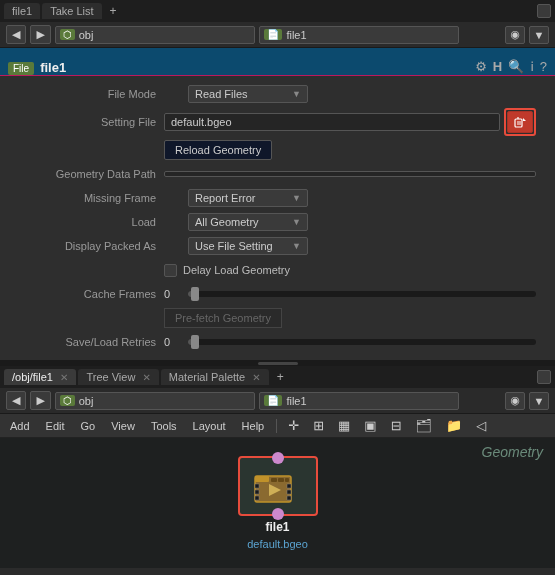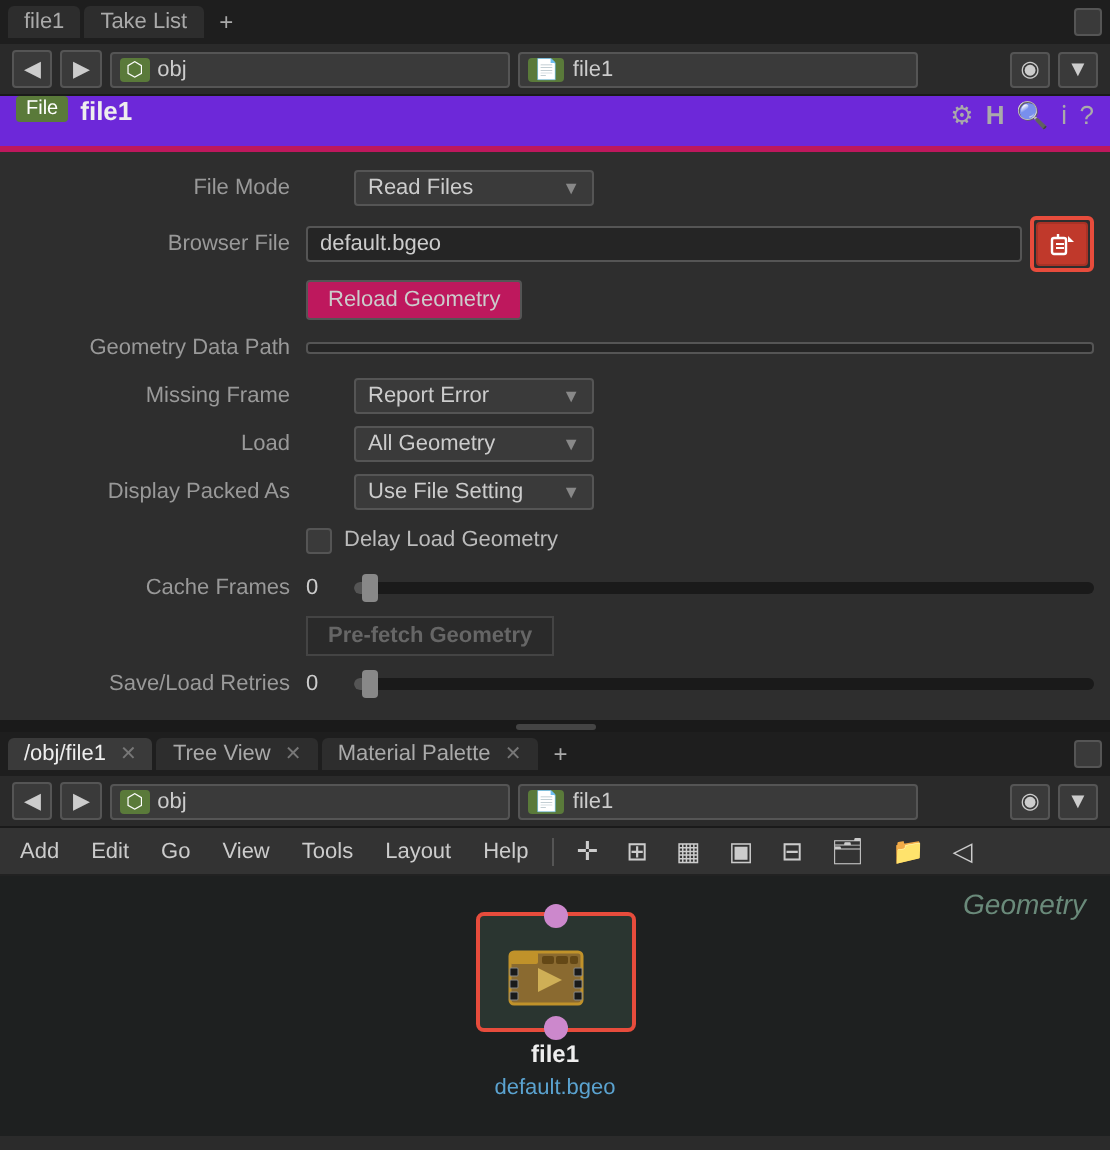--- a/index.html
+++ b/index.html
@@ -89,25 +89,25 @@
       cursor: pointer;
       border-radius: 2px;
       display: flex;
       align-items: center;
       justify-content: center;
     }
 
     
     .file-header {
       display: flex;
-      align-items: flex-start;
-      background: #6d28d9;
+      align-items: flex-end;
+      background: #0c4a6e;
       height: 28px;
       padding: 0 8px;
-      border-bottom: 3px solid #be185d;
+      border-bottom: 1px solid #be185d;
     }
     .file-icon {
       background: #5a7a3a;
       color: white;
       font-size: 10px;
       padding: 1px 5px;
       border-radius: 2px;
       margin-right: 6px;
     }
     .file-title {
@@ -123,21 +123,21 @@
       color: #aaa;
       font-size: 13px;
     }
     .header-icon {
       cursor: pointer;
     }
 
     
     .params-panel {
       background: #2e2e2e;
-      padding: 6px 0;
+      padding: 6px 11px;
     }
     .param-row {
       display: flex;
       align-items: center;
       min-height: 24px;
       padding: 2px 8px;
     }
     .param-label {
       color: #999;
       font-size: 11px;
@@ -194,21 +194,21 @@
       width: 26px;
       height: 22px;
     }
     
     .browse-btn-wrapper {
       border: 2px solid #e74c3c;
       border-radius: 3px;
       padding: 1px;
     }
     .action-btn {
-      background: #be185d;
+      background: #0f172a;
       border: 1px solid #555;
       color: #ccc;
       padding: 3px 10px;
       font-size: 11px;
       cursor: pointer;
       border-radius: 2px;
     }
     .slider-container {
       display: flex;
       align-items: center;
@@ -258,21 +258,20 @@
       color: #bbb;
       font-size: 11px;
     }
     .disabled-btn {
       background: #2a2a2a;
       border: 1px solid #444;
       color: #666;
       padding: 3px 10px;
       font-size: 11px;
       border-radius: 0;
-      font-weight: bold;
     }
 
     
     .splitter {
       height: 6px;
       background: #1a1a1a;
       display: flex;
       align-items: center;
       justify-content: center;
     }
@@ -442,21 +441,21 @@
     <div class="param-label">File Mode</div>
     <div class="param-control">
       <div class="select-box">
         <span>Read Files</span>
         <span class="arrow">▼</span>
       </div>
     </div>
   </div>
 
   <div class="param-row">
-    <div class="param-label">Browser File</div>
+    <div class="param-label">Setting File</div>
     <div class="param-control">
       <div class="text-field">default.bgeo</div>
       <div class="browse-btn-wrapper">
         <div class="browse-btn">
           <svg width="12" height="12" viewBox="0 0 12 12">
             <rect x="1" y="3" width="7" height="8" rx="1" fill="none" stroke="white" stroke-width="1.2"></rect>
             <polyline points="4,1 4,3" stroke="white" stroke-width="1.2"></polyline>
             <line x1="3" y1="6" x2="7" y2="6" stroke="white" stroke-width="1"></line>
             <line x1="3" y1="8" x2="7" y2="8" stroke="white" stroke-width="1"></line>
             <polygon points="9,2 12,5 9,5" fill="white"></polygon>

